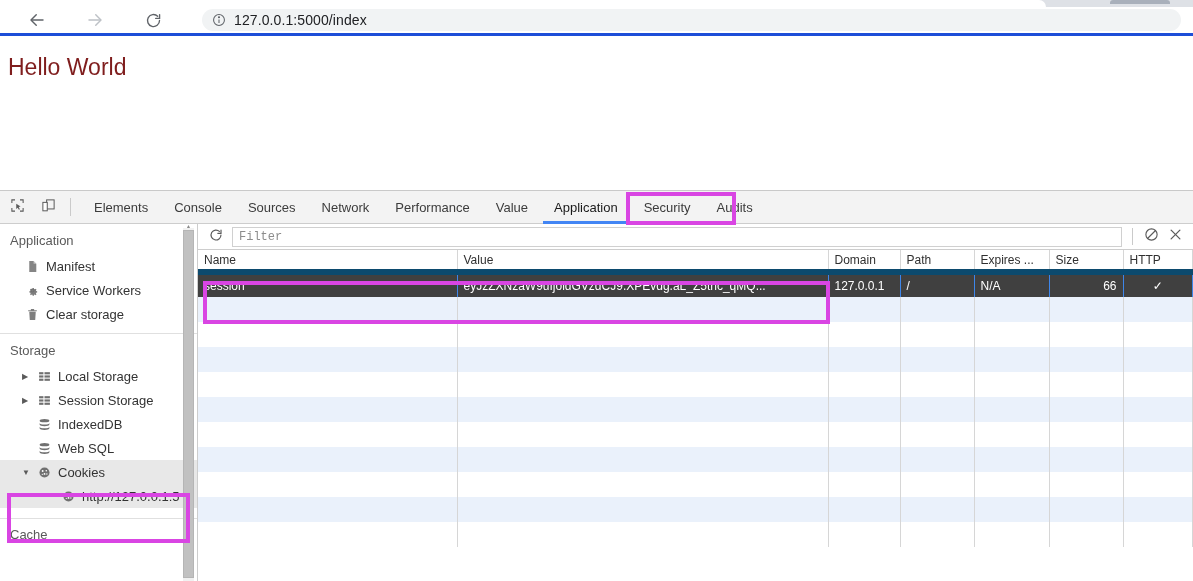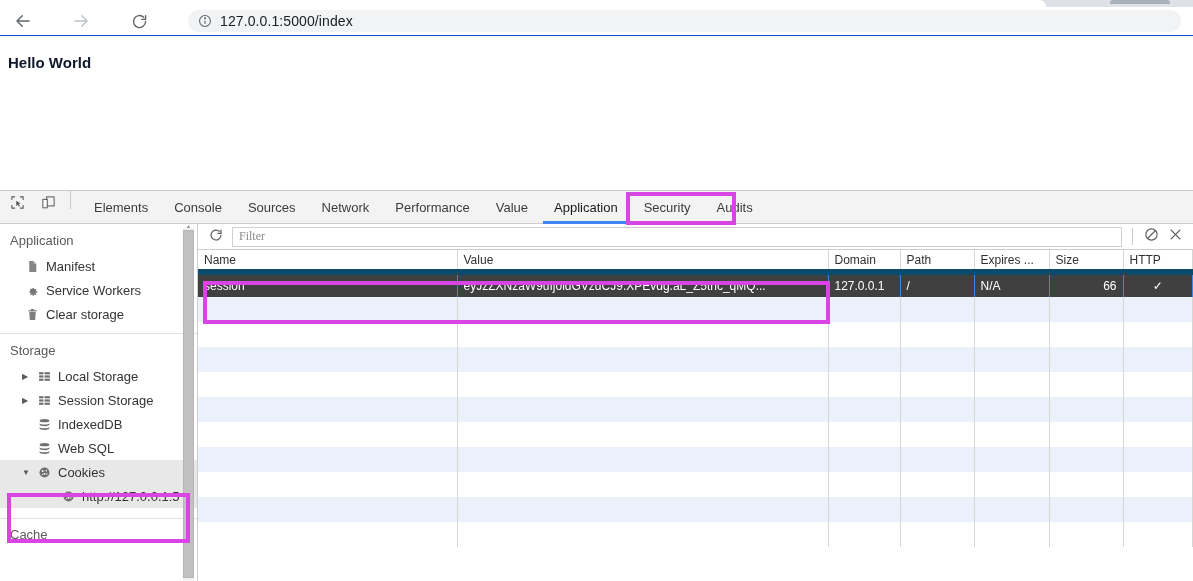--- a/index.html
+++ b/index.html
@@ -17,21 +17,21 @@
     position: absolute; left: 0; top: 0; width: 1046px; height: 7px;
     background: #fff; border-top-right-radius: 8px;
   }
   .tabstrip .tab-sliver2 {
     position: absolute; left: 1110px; top: 0; width: 60px; height: 4px;
     background: #a9b0bb; border-radius: 3px 3px 0 0;
   }
 
   .toolbar {
     height: 29px; background: #fff; display: flex; align-items: center;
-    border-bottom: 1px solid #1d4ed8; padding-left: 8px; gap: 28px;
+    border-bottom: 3px solid #1d4ed8; padding-left: 22px; gap: 28px;
   }
   .navbtn {
     width: 30px; height: 26px; display: flex; align-items: center;
     justify-content: center; color: #5f6368;
   }
   .navbtn svg { display: block; }
   .navbtn.disabled { color: #bdc1c6; }
 
   .omnibox {
     flex: 1; height: 22px; margin-left: 6px; margin-right: 12px;
@@ -42,28 +42,28 @@
     width: 14px; height: 14px; margin-right: 8px; color: #5f6368;
     flex: 0 0 14px;
   }
   .url { font-size: 14px; color: #202124; letter-spacing: .1px; white-space: nowrap; }
 
   
   .viewport {
     height: 155px; background: #fff; padding: 18px 0 0 8px;
     border-bottom: 1px solid #c9c9c9;
   }
-  .page-heading { font-size: 15px; color: #0f172a; font-weight: 700; }
+  .page-heading { font-size: 23px; color: #7f1d1d; font-weight: 400; }
 
   
   .devtools {
     height: 390px; background: #fff; display: flex; flex-direction: column;
   }
   .dt-tabbar {
-    height: 33px; display: flex; align-items: flex-start;
+    height: 33px; display: flex; align-items: center;
     border-bottom: 1px solid #cdcdcd; background: #f3f3f3; position: relative;
     flex: 0 0 33px;
   }
   .dt-icon-btn {
     width: 27px; height: 27px; display: flex; align-items: center;
     justify-content: center; color: #5a5a5a; margin-left: 4px;
   }
   .dt-sep { width: 1px; height: 18px; background: #cacaca; margin: 0 10px 0 8px; }
   .dt-tab {
     font-size: 13px; color: #3c3c3c; padding: 0 13px; height: 33px;
@@ -120,21 +120,21 @@
     height: 26px; flex: 0 0 26px; display: flex; align-items: center;
     border-bottom: 1px solid #cdcdcd; background: #fff; padding: 0 6px;
   }
   .ct-btn {
     width: 24px; height: 22px; display: flex; align-items: center;
     justify-content: center; color: #5a5a5a;
   }
   .filter-input {
     flex: 1; height: 20px; margin: 0 4px; border: 1px solid #d0d0d0;
     background: #fff; font-size: 12px; color: #333; padding: 0 6px;
-    font-family: Liberation Serif, serif;
+    font-family: Liberation Mono, monospace;
   }
   .filter-input::placeholder { color: #8c8c8c; }
   .ct-rule { width: 1px; height: 17px; background: #cacaca; margin: 0 6px; }
 
   .grid-wrap { flex: 1; overflow: hidden; position: relative; }
   table.cookie-grid {
     width: 100%; border-collapse: collapse; table-layout: fixed;
     font-size: 12px;
   }
   table.cookie-grid th {

